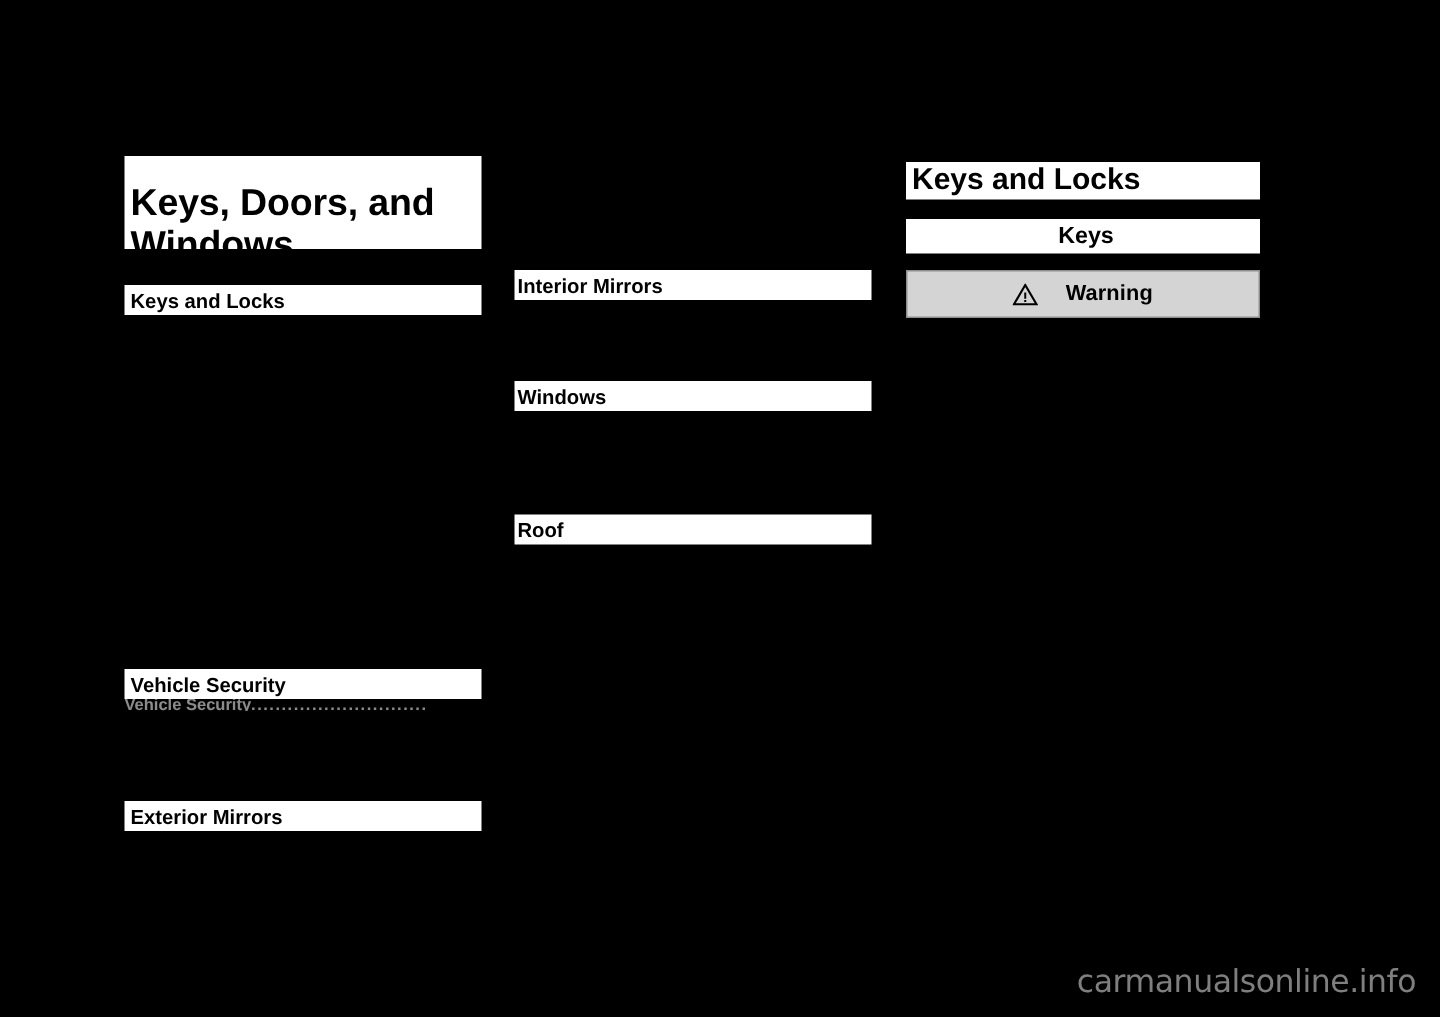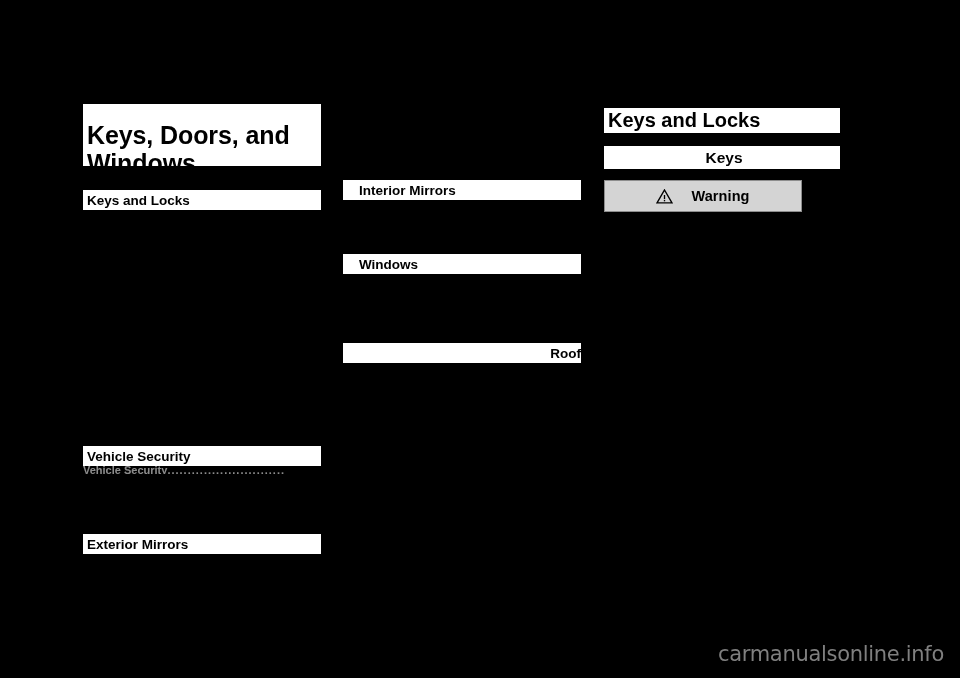--- a/index.html
+++ b/index.html
@@ -80,27 +80,27 @@
     opacity: 0.55;
     line-height: 11px;
   }
   .ghost-entry .dots { letter-spacing: 1px; }
 
   
   .toc-head-mid {
     left: 343px;
     width: 238px;
     height: 20px;
-    padding-left: 16px;
+    padding-left: 2px;
     font-size: 13.5px;
     font-weight: bold;
   }
   .m-interior-mirrors { top: 180px; }
   .m-windows          { top: 254px; }
-  .m-roof             { top: 343px; justify-content: flex-end; }
+  .m-roof             { top: 343px; }
 
   
   .section-title {
     left: 604px;
     top: 108px;
     width: 236px;
     height: 25px;
     padding-left: 4px;
     font-size: 20px;
     font-weight: bold;
@@ -114,21 +114,21 @@
     padding-left: 4px;
     font-size: 15.5px;
     font-weight: bold;
     justify-content: center;
   }
 
   .warning-box {
     position: absolute;
     left: 604px;
     top: 180px;
-    width: 198px;
+    width: 236px;
     height: 32px;
     background: #d4d4d4;
     border: 1px solid #8d8d8d;
     display: flex;
     align-items: center;
     justify-content: center;
     gap: 18px;
   }
   .warning-box .wtext {
     font-size: 14.5px;

